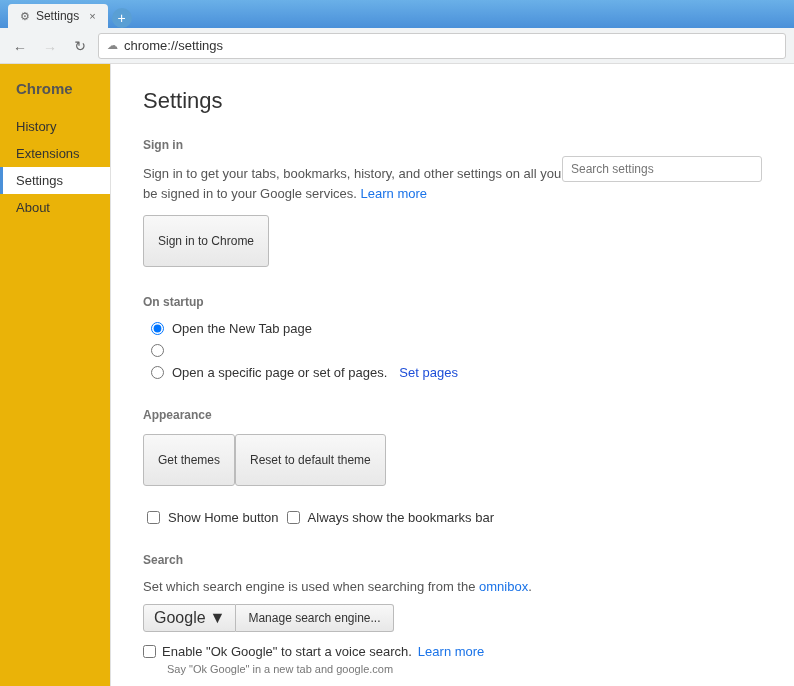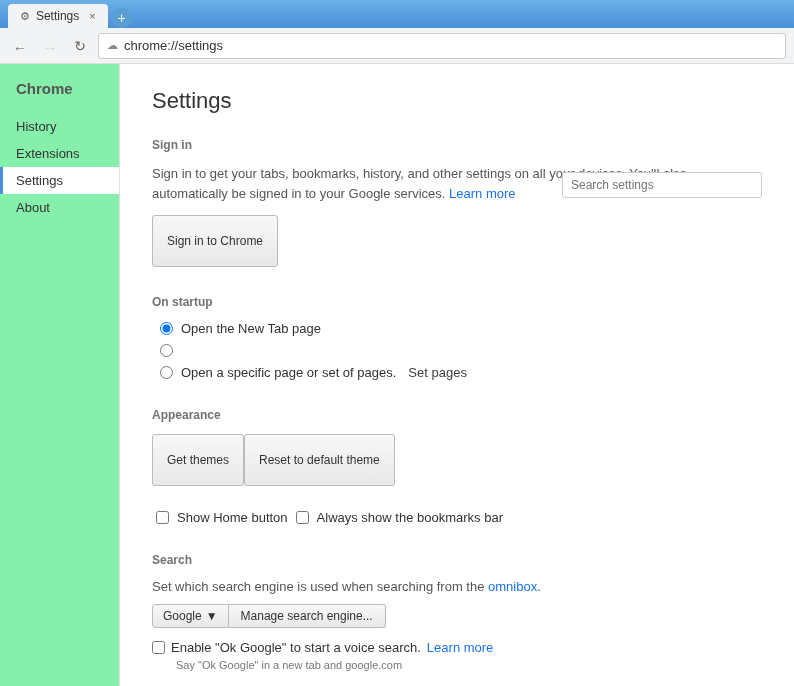--- a/index.html
+++ b/index.html
@@ -86,22 +86,22 @@
 
     
     .main-layout {
       display: flex;
       height: calc(686px - 64px);
       background: white;
     }
 
     
     .sidebar {
-      width: 120px;
-      background: #86efac;
+      width: 111px;
+      background: #eab308;
       padding: 16px 0;
       flex-shrink: 0;
       border-right: 1px solid #e0e0e0;
     }
     .sidebar-brand {
       font-size: 15px;
       font-weight: bold;
       color: #555;
       padding: 0 16px 16px 16px;
     }
@@ -129,21 +129,21 @@
     }
     .page-title {
       font-size: 22px;
       font-weight: normal;
       color: #333;
       margin-bottom: 24px;
     }
     .search-settings-input {
       position: absolute;
       right: 0;
-      top: 84px;
+      top: 68px;
       width: 200px;
       height: 26px;
       border: 1px solid #ccc;
       border-radius: 3px;
       padding: 0 8px;
       font-size: 12px;
       color: #999;
     }
 
     
@@ -171,41 +171,41 @@
       padding: 18px 14px;
       font-size: 12px;
       cursor: pointer;
       color: #333;
     }
 
     
     .radio-group { display: flex; flex-direction: column; gap: 8px; margin-left: 8px; }
     .radio-option { display: flex; gap: 8px; font-size: 13px; cursor: pointer; }
     .radio-input { cursor: pointer; }
-    .set-pages-link { color: #404040; text-decoration: none; margin-left: 4px; }
+    .set-pages-link { color: #1d4ed8; text-decoration: none; margin-left: 4px; }
 
     
     .btn-group { display: flex; margin-bottom: 24px; }
     .checkbox-group { display: flex; flex-direction: row; gap: 8px; margin-left: 4px; }
     .checkbox-option { display: flex; align-items: center; gap: 8px; font-size: 13px; cursor: pointer; }
     .checkbox-input { cursor: pointer; }
 
     
     .search-desc { font-size: 13px; color: #555; margin-bottom: 10px; }
     .omnibox-link { color: #1a73e8; text-decoration: none; }
     .search-controls { display: flex; gap: 0; margin-bottom: 12px; }
     .search-select {
       display: flex;
       align-items: center;
       gap: 4px;
       background: linear-gradient(to bottom, #f8f8f8, #e8e8e8);
       border: 1px solid #bbb;
       border-radius: 3px 0 0 3px;
       padding: 4px 10px;
-      font-size: 12px;
+      font-size: 16px;
       cursor: pointer;
     }
     .btn-manage {
       background: linear-gradient(to bottom, #f8f8f8, #e8e8e8);
       border: 1px solid #bbb;
       border-radius: 0 3px 3px 0;
       padding: 4px 12px;
       font-size: 12px;
       cursor: pointer;
       color: #333;

